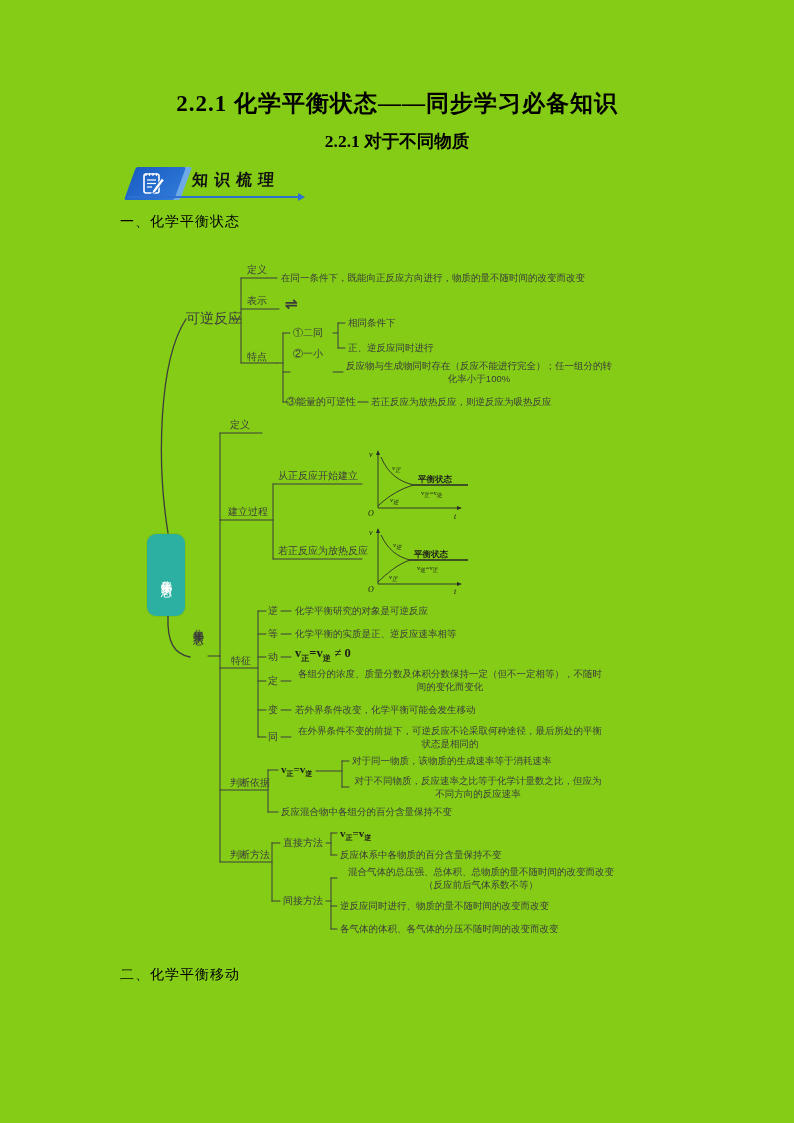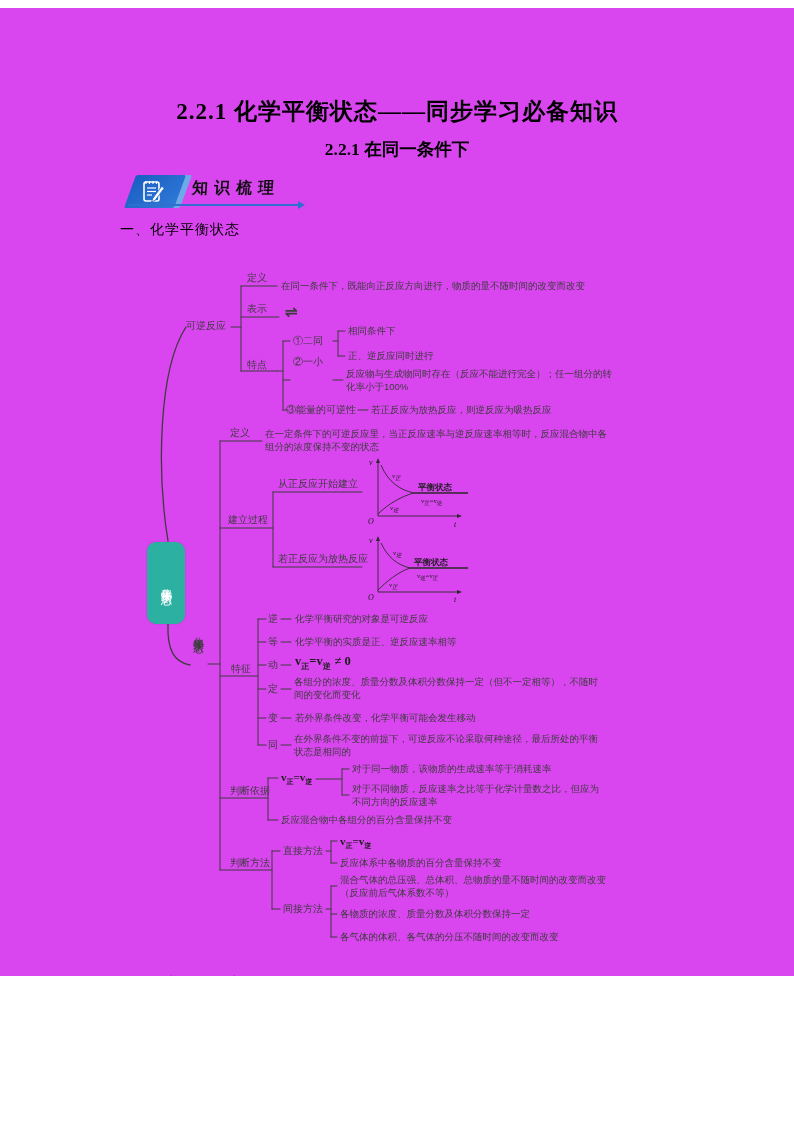--- a/index.html
+++ b/index.html
@@ -1,21 +1,21 @@
 <!DOCTYPE html>
 <html style="--root-bg: #2bb0a2; --map-line: #3c3c3c; --map-text: #3c3c3c; --badge-dark: #1b5fc4; --badge-light: #6ea9e8; --underline-blue: #2e6fd0;"><head>
 <meta charset="utf-8">
 <style>
   :root{
     --root-bg:#2bb0a2; --map-line:#3c3c3c; --map-text:#3c3c3c;
     --badge-dark:#1b5fc4; --badge-light:#6ea9e8; --underline-blue:#2e6fd0;
   }
   *{margin:0;padding:0;box-sizing:border-box;}
   body{background:#fff;font-family:"Liberation Sans",sans-serif;}
-  .page{position:relative;width:794px;height:968px;background:#d946ef;overflow:hidden;margin:8px auto;}
+  .page{position:relative;width:794px;height:1123px;background:#84cc16;overflow:hidden;margin:0 auto;}
   .abs{position:absolute;}
   
   .h-main{left:0;top:88px;width:100%;text-align:center;font-family:"Liberation Serif",serif;
           font-weight:bold;font-size:23px;color:#000;letter-spacing:1px;}
   .h-sub{left:0;top:129px;width:100%;text-align:center;font-family:"Liberation Serif",serif;
          font-weight:bold;font-size:17.5px;color:#000;}
   .h-sec{font-family:"Liberation Serif",serif;font-weight:normal;font-size:14px;color:#000;letter-spacing:1px;}
   
   .badge-shape{left:130px;top:167px;width:50px;height:33px;background:linear-gradient(135deg,#1a5dc2,#2f7ad8);
                transform:skewX(-20deg);border-radius:2px;}
@@ -23,21 +23,21 @@
                transform:skewX(-20deg);border-radius:2px;z-index:0;}
   .badge-icon{left:141px;top:170px;z-index:2;}
   .badge-text{left:192px;top:170px;font-family:"Liberation Serif",serif;font-weight:bold;
               font-size:16px;letter-spacing:6px;color:#111;transform:skewX(-4deg);}
   .badge-line{left:128px;top:196px;width:170px;height:1.6px;background:var(--underline-blue);}
   .badge-arrow{left:298px;top:193px;width:0;height:0;border-left:7px solid var(--underline-blue);
                border-top:4px solid transparent;border-bottom:4px solid transparent;}
   
   .n{position:absolute;font-size:10px;color:var(--map-text);white-space:nowrap;line-height:12px;}
   .t{position:absolute;font-size:9.5px;color:var(--map-text);white-space:nowrap;line-height:12.5px;}
-  .tw{position:absolute;font-size:9.5px;color:var(--map-text);line-height:12.5px;word-break:break-all;}
+  .tw{position:absolute;font-size:9.5px;color:var(--map-text);line-height:12.5px;word-break:break-all;text-align:center;}
   .vtext{writing-mode:vertical-rl;text-orientation:upright;}
   .rootnode{left:147px;top:534px;width:38px;height:82px;background:var(--root-bg);border-radius:9px;
             color:#fff;display:flex;align-items:center;justify-content:center;font-size:11px;
             letter-spacing:1px;box-shadow:0 0 0 1px rgba(0,0,0,0.05);}
   .branchlabel{left:192px;top:621px;font-size:10.5px;color:var(--map-text);letter-spacing:1px;}
   .harpoon{left:285px;top:295px;font-size:15px;font-weight:bold;color:var(--map-text);}
   
   .formula{position:absolute;font-family:"Liberation Serif",serif;font-weight:bold;color:#1c1c1c;
            font-size:12.5px;white-space:nowrap;}
   .formula sub{font-size:8px;}
@@ -58,21 +58,21 @@
   .gsvg path{stroke:#2a2a2a;fill:none;stroke-width:0.9;}
   .gsvg path.eq{stroke-width:1.4;}
   .gsvg polygon{fill:#2a2a2a;}
 </style>
 </head>
 <body>
 
 <div class="page">
 
   <div class="abs h-main">2.2.1 化学平衡状态——同步学习必备知识</div>
-  <div class="abs h-sub">2.2.1 在同一条件下</div>
+  <div class="abs h-sub">2.2.1 对于不同物质</div>
 
   <div class="abs badge-shape-light"></div>
   <div class="abs badge-shape"></div>
   <div class="abs badge-icon">
     <svg width="26" height="27" viewBox="0 0 26 27">
       <rect x="3" y="4" width="15" height="19" rx="2" fill="none" stroke="#fff" stroke-width="1.6"></rect>
       <line x1="5" y1="3" x2="5" y2="6" stroke="#fff" stroke-width="1.2"></line>
       <line x1="8.5" y1="3" x2="8.5" y2="6" stroke="#fff" stroke-width="1.2"></line>
       <line x1="12" y1="3" x2="12" y2="6" stroke="#fff" stroke-width="1.2"></line>
       <line x1="15.5" y1="3" x2="15.5" y2="6" stroke="#fff" stroke-width="1.2"></line>
@@ -119,39 +119,38 @@
 
       <path d="M220,612 H272 M272,593 V651 M272,593 H280 M272,651 H280"></path>
       <path d="M326,593 H331 M331,583 V605 M331,583 H337 M331,605 H337"></path>
       <path d="M326,651 H331 M331,628 V679 M331,628 H337 M331,656 H337 M331,679 H337"></path>
     </g>
   </svg>
 
   <div class="abs rootnode vtext">化学平衡状态</div>
   <div class="abs branchlabel vtext">化学平衡状态</div>
 
-  <div class="n" style="left:186px;top:312px;font-size:10px;">可逆反应</div>
+  <div class="n" style="left:186px;top:312px;font-size:14px;">可逆反应</div>
   <div class="n" style="left:247px;top:264px;">定义</div>
   <div class="t" style="left:281px;top:272px;">在同一条件下，既能向正反应方向进行，物质的量不随时间的改变而改变</div>
   <div class="n" style="left:247px;top:295px;">表示</div>
   <span class="abs harpoon">⇌</span>
   <div class="n" style="left:247px;top:351px;">特点</div>
 
   <div class="n" style="left:293px;top:327px;">①二同</div>
   <div class="t" style="left:348px;top:317px;">相同条件下</div>
   <div class="t" style="left:348px;top:342px;">正、逆反应同时进行</div>
 
   <div class="n" style="left:293px;top:348px;">②一小</div>
   <div class="tw" style="left:346px;top:360px;width:266px;">反应物与生成物同时存在（反应不能进行完全）；任一组分的转化率小于100%</div>
 
   <div class="n" style="left:286px;top:396px;">③能量的可逆性</div>
   <div class="t" style="left:371px;top:396px;">若正反应为放热反应，则逆反应为吸热反应</div>
 
   <div class="n" style="left:230px;top:419px;">定义</div>
-  <div class="tw" style="left:265px;top:420px;width:350px;">在一定条件下的可逆反应里，当正反应速率与逆反应速率相等时，反应混合物中各组分的浓度保持不变的状态</div>
 
   <div class="n" style="left:228px;top:506px;">建立过程</div>
   <div class="n" style="left:278px;top:470px;">从正反应开始建立</div>
   <div class="n" style="left:278px;top:545px;">若正反应为放热反应</div>
 
   <svg class="abs gsvg" style="left:364px;top:444px;" width="110" height="78" viewBox="0 0 110 78">
     <path d="M14,10 V64 H94"></path>
     <polygon points="14,6 12,11 16,11"></polygon>
     <polygon points="98,64 93,62 93,66"></polygon>
     <path d="M17,13 C24,30 36,38 50,41"></path>
@@ -201,16 +200,16 @@
   <div class="t" style="left:352px;top:755px;">对于同一物质，该物质的生成速率等于消耗速率</div>
   <div class="tw" style="left:352px;top:775px;width:252px;">对于不同物质，反应速率之比等于化学计量数之比，但应为不同方向的反应速率</div>
   <div class="t" style="left:281px;top:806px;">反应混合物中各组分的百分含量保持不变</div>
 
   <div class="n" style="left:230px;top:849px;">判断方法</div>
   <div class="n" style="left:283px;top:837px;">直接方法</div>
   <span class="formula sm" style="left:340px;top:827px;"><span>v</span><sub>正</sub><span>=</span><span>v</span><sub>逆</sub></span>
   <div class="t" style="left:340px;top:849px;">反应体系中各物质的百分含量保持不变</div>
   <div class="n" style="left:283px;top:895px;">间接方法</div>
   <div class="tw" style="left:340px;top:866px;width:282px;">混合气体的总压强、总体积、总物质的量不随时间的改变而改变（反应前后气体系数不等）</div>
-  <div class="t" style="left:340px;top:900px;">各物质的浓度、质量分数及体积分数保持一定</div>
+  <div class="t" style="left:340px;top:900px;">逆反应同时进行、物质的量不随时间的改变而改变</div>
   <div class="t" style="left:340px;top:923px;">各气体的体积、各气体的分压不随时间的改变而改变</div>
 
 </div>
 
 </body></html>

